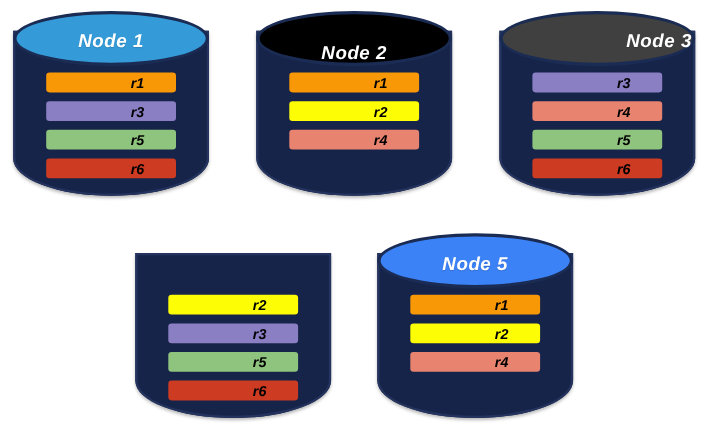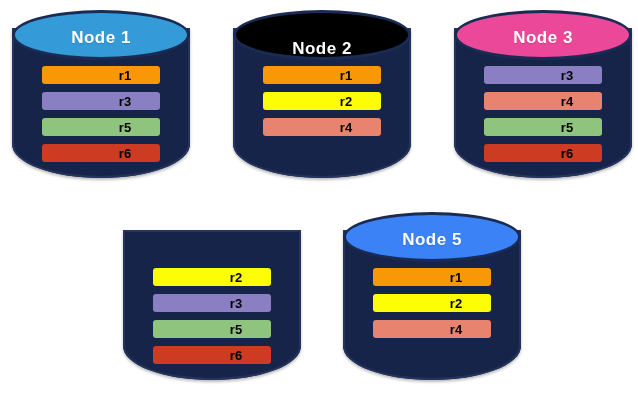--- a/index.html
+++ b/index.html
@@ -99,21 +99,21 @@
     font-size: 13px;
     font-weight: bold;
     line-height: 1;
     box-sizing: border-box;
     padding-left: 48px;
   }
 </style>
 </head>
 <body>
 
-<div id="diagram" style="background: rgb(255, 255, 255);">
+<div id="diagram" style="background: rgb(255, 255, 255); font-style: italic;">
     <div class="node" style="left: 8px; top: 6px;">
       <div class="cyl-body" style="background: rgb(23, 36, 74);"></div>
       <div class="cyl-top" style="background: rgb(52, 155, 216); border-color: rgb(27, 44, 84);">
         <div class="node-label">Node  1</div>
       </div>
       <div class="replica-stack">
         <div class="replica-bar" style="background: rgb(249, 152, 6);">r1</div>
         <div class="replica-bar" style="background: rgb(139, 127, 196);">r3</div>
         <div class="replica-bar" style="background: rgb(143, 196, 126);">r5</div>
         <div class="replica-bar" style="background: rgb(204, 59, 34);">r6</div>
@@ -125,21 +125,21 @@
         <div class="node-label">Node  2</div>
       </div>
       <div class="replica-stack">
         <div class="replica-bar" style="background: rgb(249, 152, 6);">r1</div>
         <div class="replica-bar" style="background: rgb(253, 253, 6);">r2</div>
         <div class="replica-bar" style="background: rgb(232, 131, 111);">r4</div>
       </div>
     </div>
     <div class="node" style="left: 450px; top: 6px;">
       <div class="cyl-body" style="background: rgb(23, 36, 74);"></div>
-      <div class="cyl-top" style="background: #ec4899; border-color: rgb(27, 44, 84);">
+      <div class="cyl-top" style="background: #404040; border-color: rgb(27, 44, 84); justify-content: flex-end;">
         <div class="node-label">Node  3</div>
       </div>
       <div class="replica-stack">
         <div class="replica-bar" style="background: rgb(139, 127, 196);">r3</div>
         <div class="replica-bar" style="background: rgb(232, 131, 111);">r4</div>
         <div class="replica-bar" style="background: rgb(143, 196, 126);">r5</div>
         <div class="replica-bar" style="background: rgb(204, 59, 34);">r6</div>
       </div>
     </div>
     <div class="node" style="left: 119px; top: 208px;">

